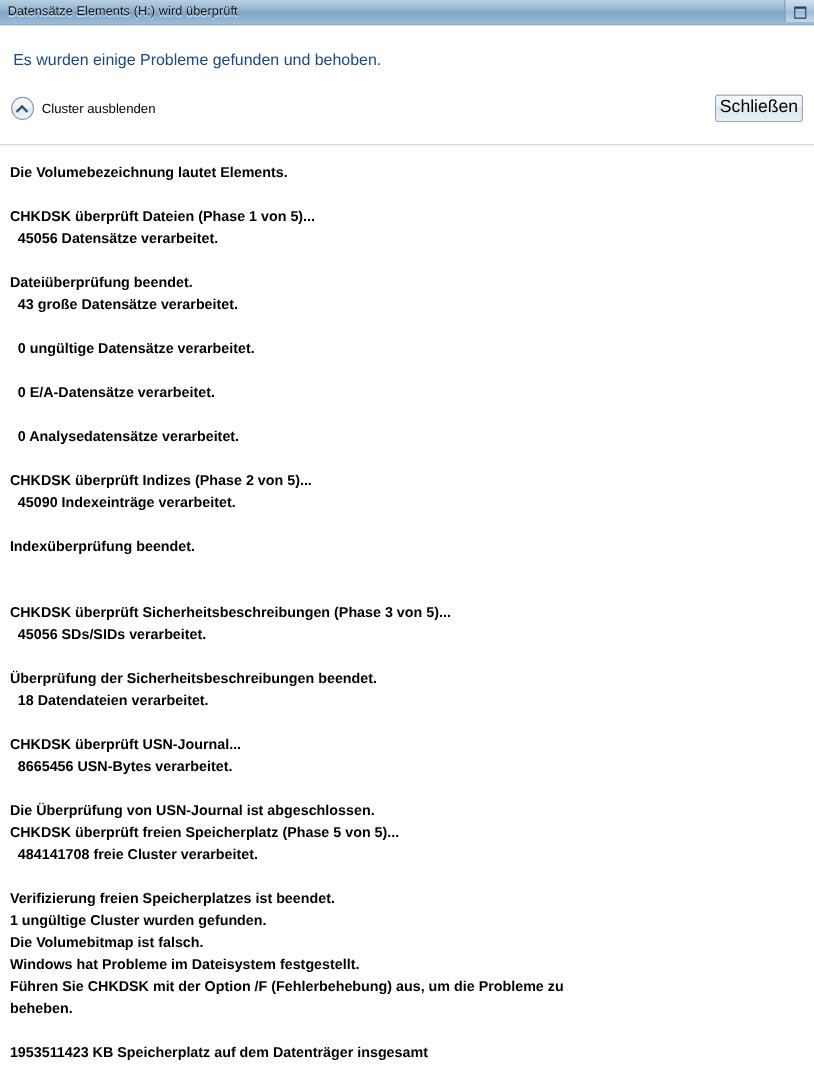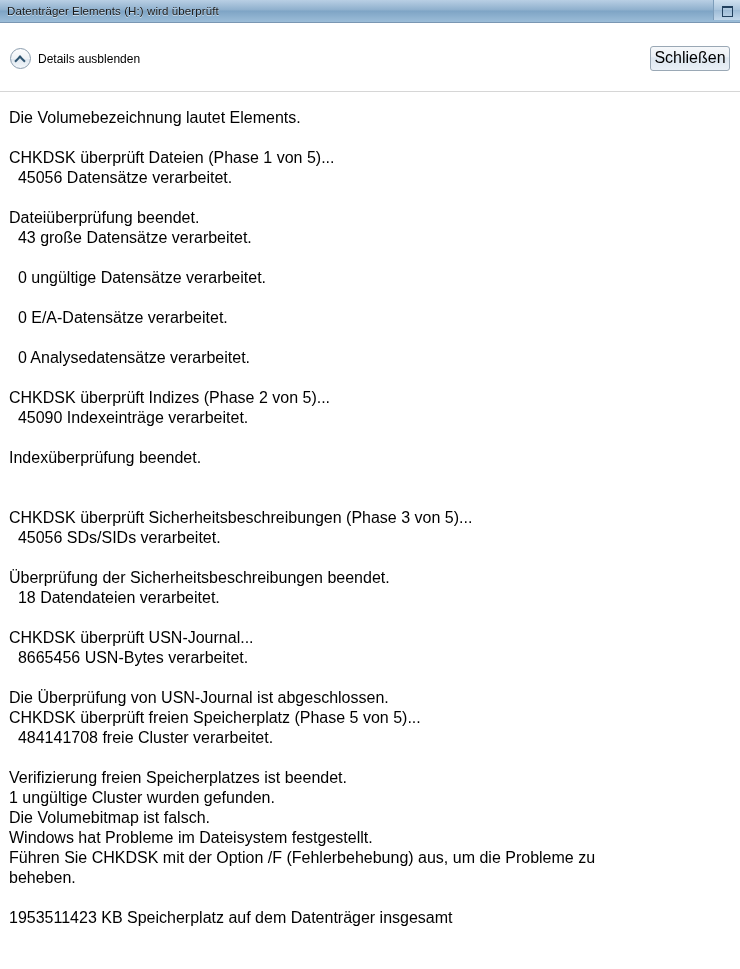--- a/index.html
+++ b/index.html
@@ -126,53 +126,55 @@
   }
 
   .sep {
     height: 1px;
     background: #d6d6d6;
     margin-top: 9px;
   }
 
   .log {
     padding: 18px 0 0 9px;
-    font-size: 16px;
+    font-size: 13px;
     line-height: 1.0;
     color: #000;
     white-space: pre-wrap;
     font-family: "Liberation Sans", sans-serif;
+    font-weight: bold;
   }
   .log .line {
     height: 20px;
     white-space: pre;
   }
   .log .blank {
     height: 20px;
   }
 </style>
 </head>
 <body>
 
 <div class="titlebar">
-  <div class="titlebar-text">Datenträger Elements (H:) wird überprüft</div>
+  <div class="titlebar-text">Datensätze Elements (H:) wird überprüft</div>
   <div class="titlebar-buttons">
     <div class="win-btn restore">
       <span class="box"></span>
     </div>
   </div>
 </div>
 
 <div class="content">
 
+  <div class="headline">Es wurden einige Probleme gefunden und behoben.</div>
 
   <div class="toolbar-row">
     <div class="details-toggle">
       <span class="chevron-circle"></span>
-      <span class="details-label">Details ausblenden</span>
+      <span class="details-label">Cluster ausblenden</span>
     </div>
     <div class="close-button">Schließen</div>
   </div>
 
   <div class="sep"></div>
 
   <div class="log" id="log"><div class="line">Die Volumebezeichnung lautet Elements.</div><div class="line blank"></div><div class="line">CHKDSK überprüft Dateien (Phase 1 von 5)...</div><div class="line">  45056 Datensätze verarbeitet.</div><div class="line blank"></div><div class="line">Dateiüberprüfung beendet.</div><div class="line">  43 große Datensätze verarbeitet.</div><div class="line blank"></div><div class="line">  0 ungültige Datensätze verarbeitet.</div><div class="line blank"></div><div class="line">  0 E/A-Datensätze verarbeitet.</div><div class="line blank"></div><div class="line">  0 Analysedatensätze verarbeitet.</div><div class="line blank"></div><div class="line">CHKDSK überprüft Indizes (Phase 2 von 5)...</div><div class="line">  45090 Indexeinträge verarbeitet.</div><div class="line blank"></div><div class="line">Indexüberprüfung beendet.</div><div class="line blank"></div><div class="line blank"></div><div class="line">CHKDSK überprüft Sicherheitsbeschreibungen (Phase 3 von 5)...</div><div class="line">  45056 SDs/SIDs verarbeitet.</div><div class="line blank"></div><div class="line">Überprüfung der Sicherheitsbeschreibungen beendet.</div><div class="line">  18 Datendateien verarbeitet.</div><div class="line blank"></div><div class="line">CHKDSK überprüft USN-Journal...</div><div class="line">  8665456 USN-Bytes verarbeitet.</div><div class="line blank"></div><div class="line">Die Überprüfung von USN-Journal ist abgeschlossen.</div><div class="line">CHKDSK überprüft freien Speicherplatz (Phase 5 von 5)...</div><div class="line">  484141708 freie Cluster verarbeitet.</div><div class="line blank"></div><div class="line">Verifizierung freien Speicherplatzes ist beendet.</div><div class="line">1 ungültige Cluster wurden gefunden.</div><div class="line">Die Volumebitmap ist falsch.</div><div class="line">Windows hat Probleme im Dateisystem festgestellt.</div><div class="line">Führen Sie CHKDSK mit der Option /F (Fehlerbehebung) aus, um die Probleme zu</div><div class="line">beheben.</div><div class="line blank"></div><div class="line">1953511423 KB Speicherplatz auf dem Datenträger insgesamt</div></div>
 
 </div>
 

